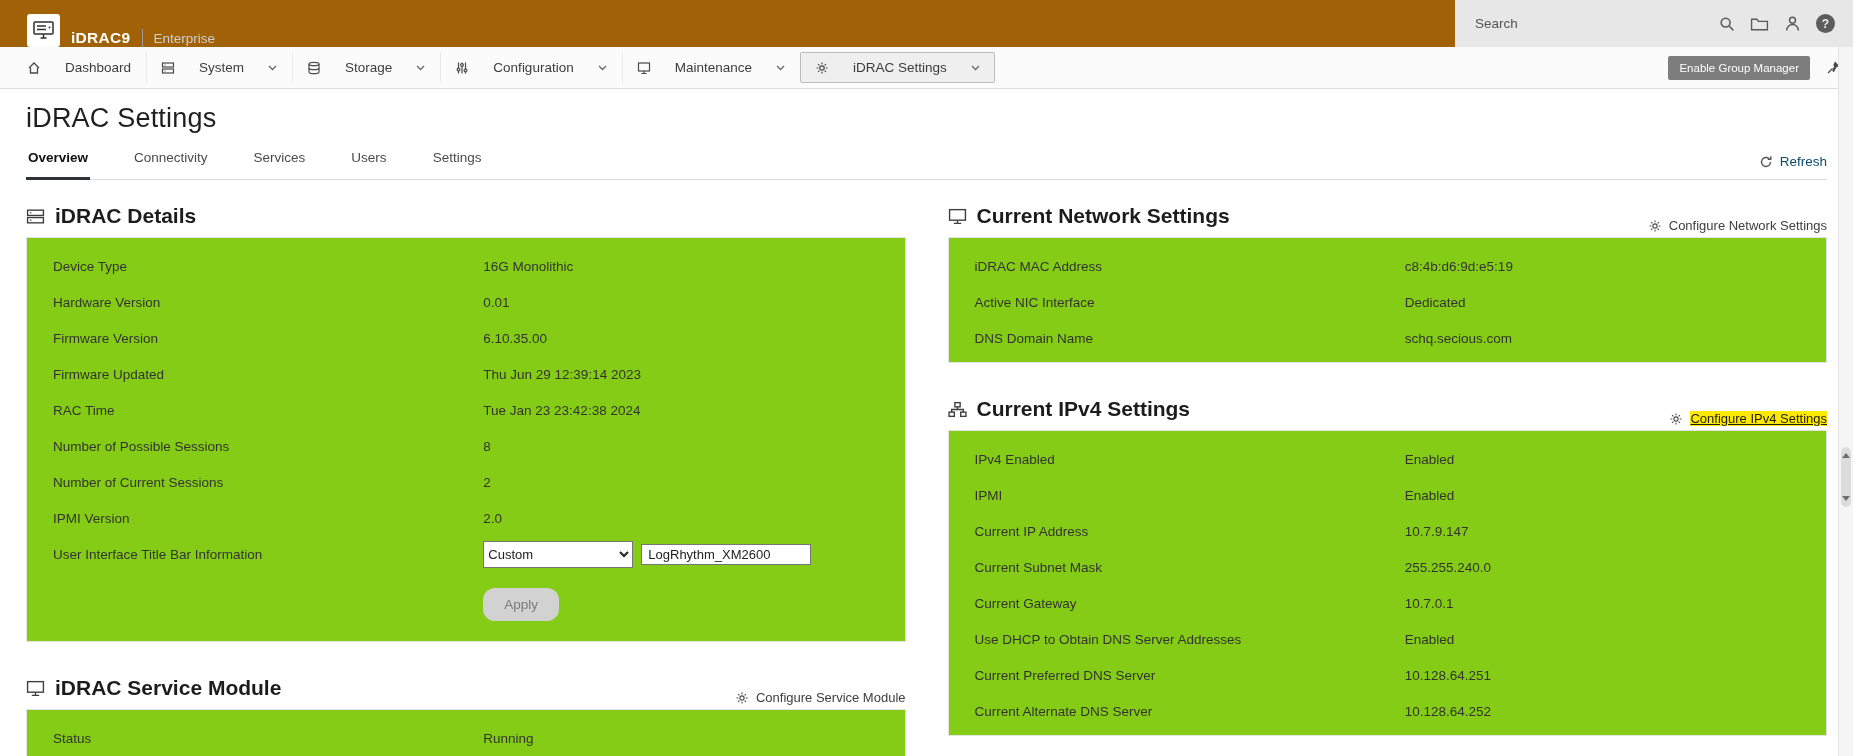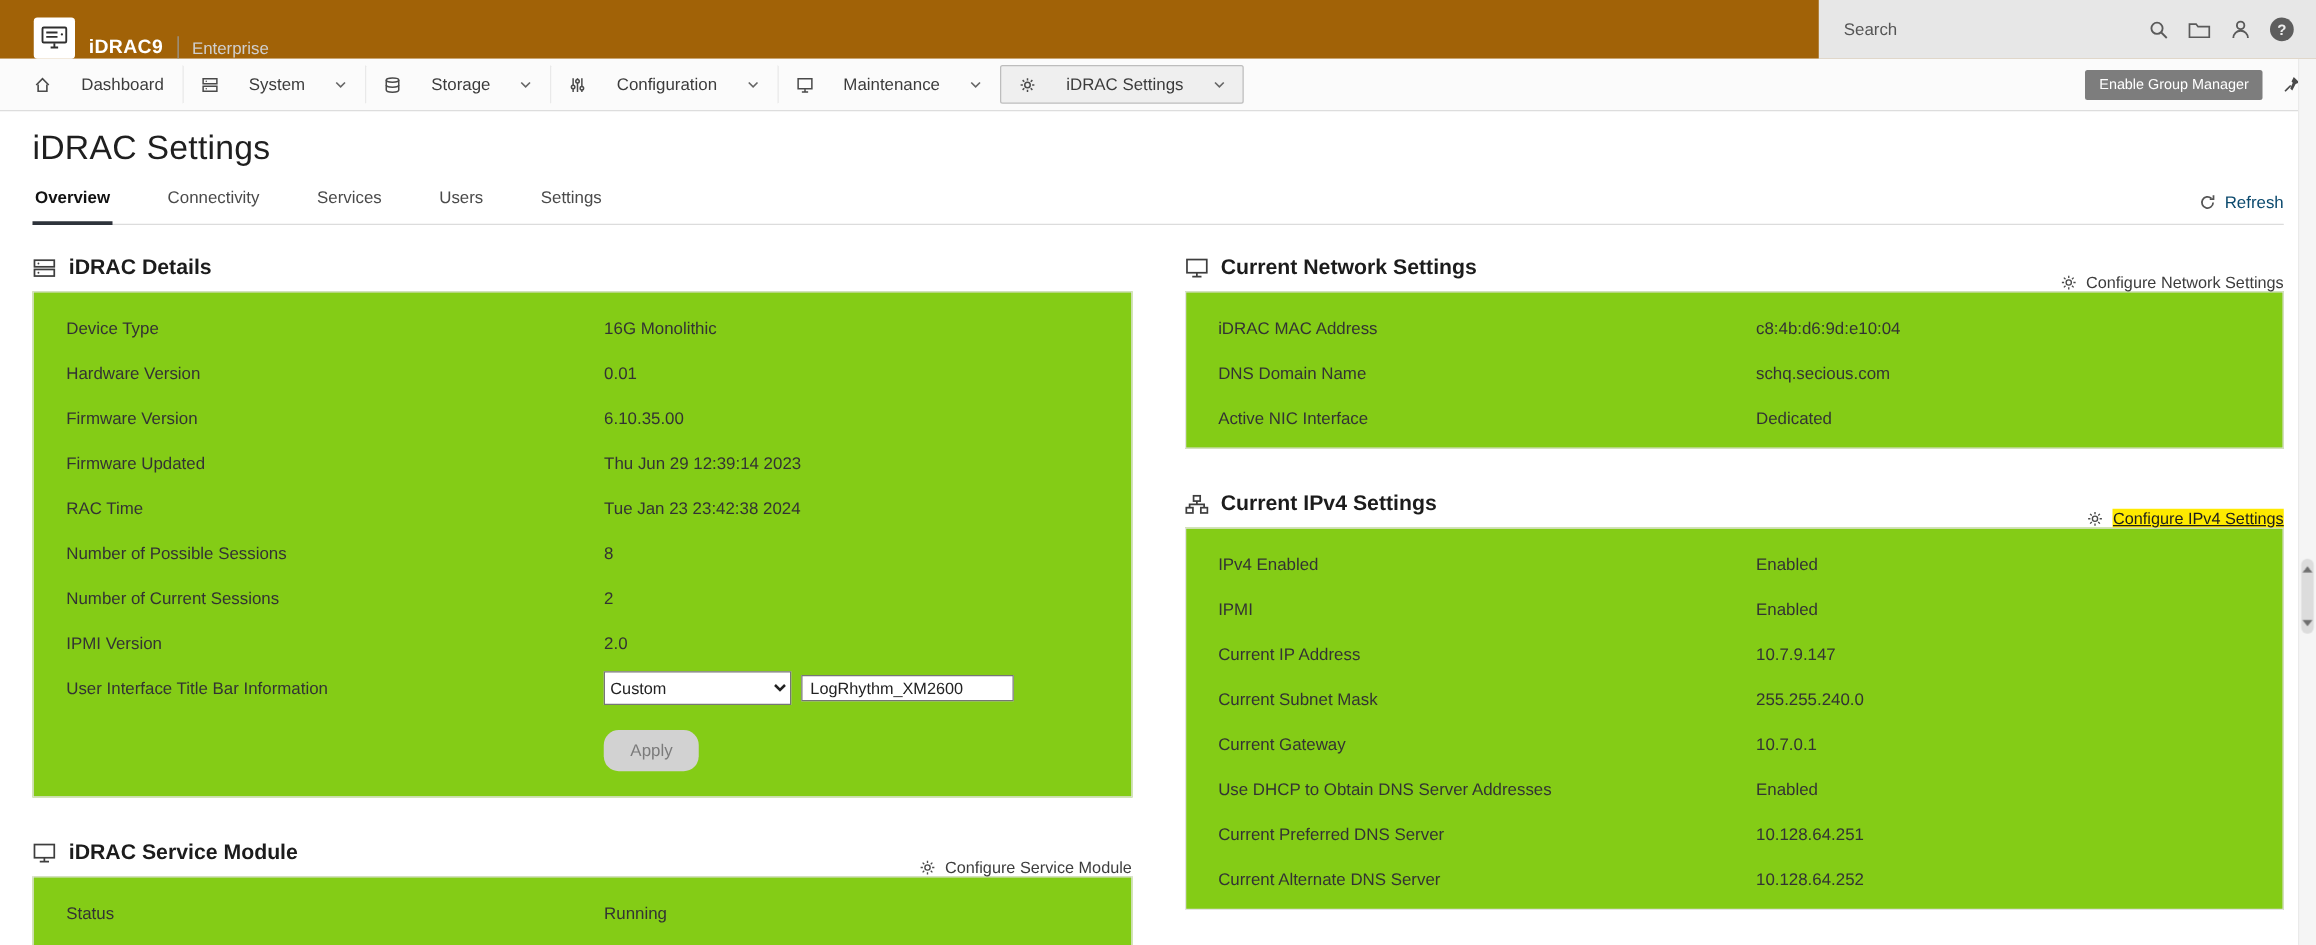--- a/index.html
+++ b/index.html
@@ -46,21 +46,21 @@
   .tab { font-size:13.5px; color:#4a4a4a; padding:6px 2px 12px; cursor:pointer;
     border-bottom:3px solid transparent; margin-bottom:-1px; }
   .tab.active { color:#111; font-weight:bold; border-bottom-color:#2e333b; }
   .refresh { position:absolute; right:0; bottom:10px; display:flex; align-items:center;
     gap:7px; color:#0c4a6e; font-size:13.5px; cursor:pointer; }
 
   .columns { display:grid; grid-template-columns:1fr 1fr; column-gap:42px; margin-top:18px; }
   .panel + .panel { margin-top:28px; }
   .sec-head { display:flex; align-items:center; gap:10px; padding:6px 0 9px; position:relative; }
   .sec-ico { display:inline-flex; align-items:center; }
-  .sec-title { font-size:17px; font-weight:bold; color:#1c1c1c; }
+  .sec-title { font-size:21px; font-weight:bold; color:#1c1c1c; }
   .cfg-link { position:absolute; right:0; top:20px; display:flex; align-items:center; gap:7px;
     font-size:13px; color:#3d3d3d; cursor:pointer; }
   .cfg-link .hl { background:#feea00; text-decoration:underline; color:#1d1d1d; }
 
   .sec-body { border:1px solid #e3e3e3; padding:10px 0 6px; background:#84cc16; }
   .sec-body.no-bottom { border-bottom:none; padding-bottom:14px; }
   .kv-row { display:flex; align-items:center; min-height:36px; font-size:13.5px; color:#333; }
   .kv-label { width:52%; padding-left:26px; }
   .kv-value { flex:1; padding-right:10px; }
   .controls { display:flex; gap:8px; align-items:center; flex:1; }
@@ -356,29 +356,29 @@
                 <circle cx="7" cy="7" r="2.1"></circle>
                 <path d="M7 1.5 V3.3 M7 10.7 V12.5 M1.5 7 H3.3 M10.7 7 H12.5 M3.1 3.1 L4.4 4.4 M9.6 9.6 L10.9 10.9 M10.9 3.1 L9.6 4.4 M4.4 9.6 L3.1 10.9"></path>
               </svg>
             </span>
             <span>Configure Network Settings</span>
           </span>
         </div>
         <div class="sec-body">
           <div class="kv-row">
             <div class="kv-label">iDRAC MAC Address</div>
-            <div class="kv-value">c8:4b:d6:9d:e10:04</div>
+            <div class="kv-value">c8:4b:d6:9d:e5:19</div>
+          </div>
+          <div class="kv-row">
+            <div class="kv-label">Active NIC Interface</div>
+            <div class="kv-value">Dedicated</div>
           </div>
           <div class="kv-row">
             <div class="kv-label">DNS Domain Name</div>
             <div class="kv-value">schq.secious.com</div>
-          </div>
-          <div class="kv-row">
-            <div class="kv-label">Active NIC Interface</div>
-            <div class="kv-value">Dedicated</div>
           </div>
         </div>
       </section>
 
       <section class="panel">
         <div class="sec-head">
           <span class="sec-ico">
             <svg width="19" height="17" viewBox="0 0 18 16" fill="none" stroke="#3e3e3e" stroke-width="1.3">
               <rect x="6.5" y="1.5" width="5" height="4"></rect>
               <rect x="1" y="10.5" width="5" height="4"></rect>

